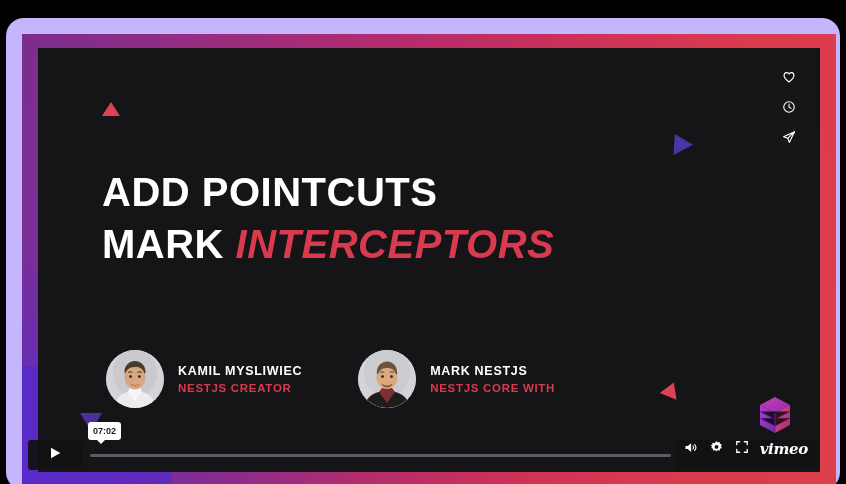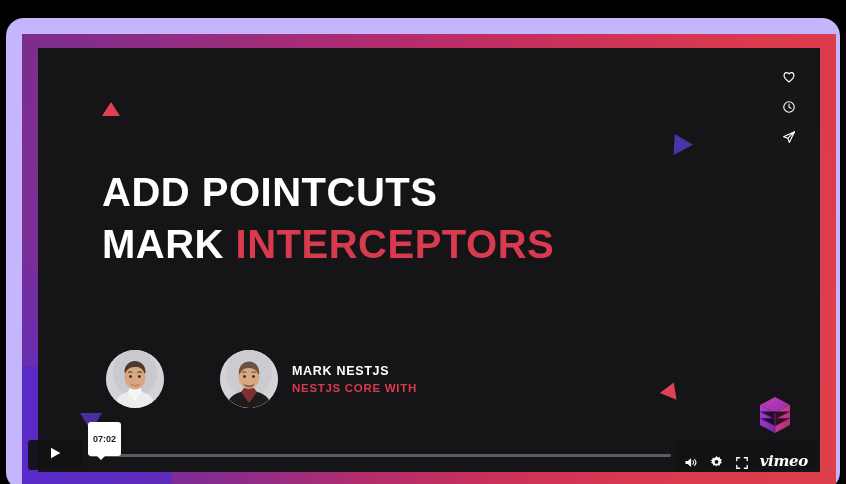--- a/index.html
+++ b/index.html
@@ -119,21 +119,21 @@
     top: 118px;
   }
   .title-line {
     font-size: 40px;
     font-weight: bold;
     letter-spacing: 0.5px;
     line-height: 52px;
     color: #ffffff;
     white-space: nowrap;
   }
-  .title-accent { color: #d93a4e; }
+  .title-accent { color: #d93a4e; font-style: italic; }
 
   
   #speakers {
     position: absolute;
     left: 68px;
     top: 302px;
     display: flex;
     align-items: center;
     gap: 56px;
   }
@@ -226,36 +226,36 @@
     border-radius: 2px;
   }
   #time-tooltip {
     position: absolute;
     left: -2px;
     top: -18px;
     background: #ffffff;
     color: #1a1a1c;
     font-size: 9px;
     font-weight: bold;
-    padding: 12px 5px;
+    padding: 4px 5px;
     border-radius: 3px;
     white-space: nowrap;
   }
   #time-tooltip::after {
     content: "";
     position: absolute;
     left: 9px;
     bottom: -4px;
     border-left: 4px solid transparent;
     border-right: 4px solid transparent;
     border-top: 4px solid #ffffff;
   }
   #right-controls {
     display: flex;
-    align-items: flex-end;
+    align-items: flex-start;
     gap: 11px;
     height: 30px;
     padding: 0 10px 0 8px;
     background: rgba(18,18,20,0.95);
     border-radius: 3px;
     flex: none;
     margin-left: 4px;
   }
   #vimeo-wordmark {
     color: #ffffff;
@@ -305,20 +305,24 @@
               <path d="M8 58c2-12 10-17 21-17s19 5 21 17z" fill="#ececed"></path>
               <path d="M22 42l7 9 7-9 -2-5h-10z" fill="#f6f6f7"></path>
               <ellipse cx="29" cy="27" rx="10.5" ry="12.5" fill="#d9a684"></ellipse>
               <path d="M18.5 22c0-7 5-11 10.5-11s10.5 4 10.5 11c0 1.5-1 2-1.5 0.5-1-3.5-4-5.5-9-5.5-4.5 0-7.5 1.5-9 5-0.6 1.4-1.5 1-1.5-0z" fill="#4a3a2e"></path>
               <ellipse cx="24.6" cy="26.5" rx="1.4" ry="1.5" fill="#3a2e24"></ellipse>
               <ellipse cx="33.4" cy="26.5" rx="1.4" ry="1.5" fill="#3a2e24"></ellipse>
               <path d="M25 34.5q4 2.2 8 0" stroke="#b57f5e" stroke-width="1.2" fill="none" stroke-linecap="round"></path>
               <path d="M26 22.2q-1.8-0.9-3.4 0.1M32 22.3q1.7-1 3.4 0" stroke="#4a3a2e" stroke-width="1.1" fill="none" stroke-linecap="round"></path>
             </g>
           </svg>
+        </div>
+        <div class="speaker-text">
+          <div class="speaker-name">KAMIL MYSLIWIEC</div>
+          <div class="speaker-role">NESTJS CREATOR</div>
         </div>
       </div>
 
       <div class="speaker">
         <div class="avatar">
           <svg width="58" height="58" viewBox="0 0 58 58">
             <defs>
               <clipPath id="clipB">
                   <circle cx="29" cy="29" r="29"></circle>
                 </clipPath>

